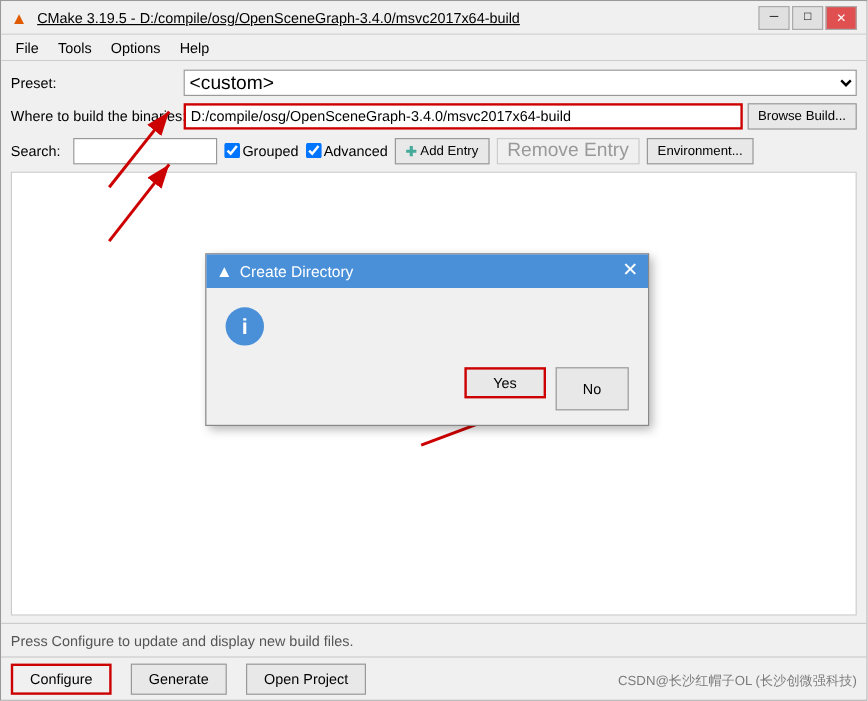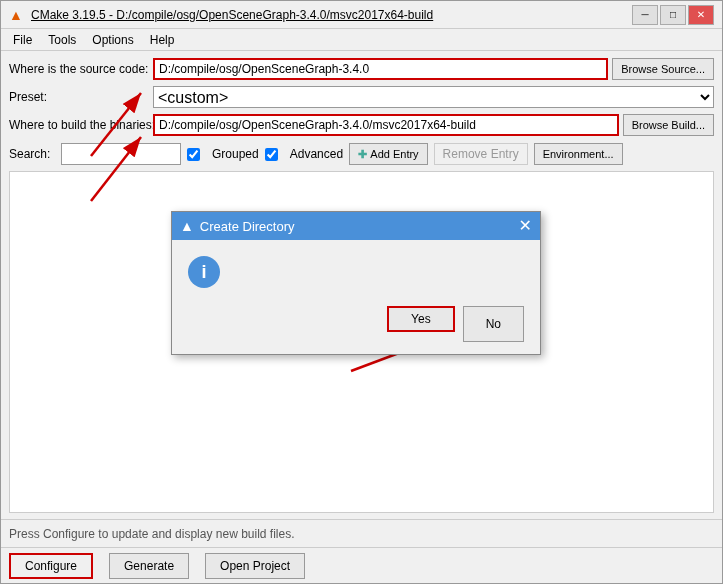--- a/index.html
+++ b/index.html
@@ -149,39 +149,39 @@
     .search-input {
       width: 120px;
       height: 22px;
       border: 1px solid #999;
       padding: 0 4px;
       font-size: 12px;
       background: white;
     }
     .checkbox-label {
       display: flex;
-      align-items: flex-end;
-      gap: 12px;
+      align-items: flex-start;
+      gap: 2px;
       font-size: 12px;
     }
     .add-entry-btn {
       height: 22px;
       padding: 0 8px;
       font-size: 11px;
       border: 1px solid #999;
       background: #e8e8e8;
       cursor: pointer;
       display: flex;
       align-items: center;
       gap: 3px;
     }
     .remove-entry-btn {
       height: 22px;
       padding: 0 8px;
-      font-size: 12px;
+      font-size: 16px;
       border: 1px solid #ccc;
       background: #f0f0f0;
       cursor: pointer;
       color: #999;
     }
     .env-btn {
       height: 22px;
       padding: 0 8px;
       font-size: 11px;
       border: 1px solid #999;
@@ -388,25 +388,20 @@
 
   <div class="menu-bar">
     <span class="menu-item">File</span>
     <span class="menu-item">Tools</span>
     <span class="menu-item">Options</span>
     <span class="menu-item">Help</span>
   </div>
 
   <div class="content">
 
-    <div class="form-row">
-      <span class="form-label">Where is the source code:</span>
-      <input class="form-input" type="text" value="D:/compile/osg/OpenSceneGraph-3.4.0" style="">
-      <button class="browse-btn">Browse Source...</button>
-    </div>
 
     <div class="preset-row">
       <span class="form-label">Preset:</span>
       <select class="preset-select">
         <option>&lt;custom&gt;</option>
       </select>
     </div>
 
     <div class="form-row">
       <span class="form-label">Where to build the binaries:</span>
@@ -476,14 +471,15 @@
       <div class="dialog-icon">
         <span>i</span>
       </div>
     </div>
     <div class="dialog-buttons">
       <button class="dialog-yes-btn">Yes</button>
       <button class="dialog-no-btn">No</button>
     </div>
   </div>
 
+  <div class="watermark">CSDN@长沙红帽子OL (长沙创微强科技)</div>
 
 </div>
 
 </body></html>

